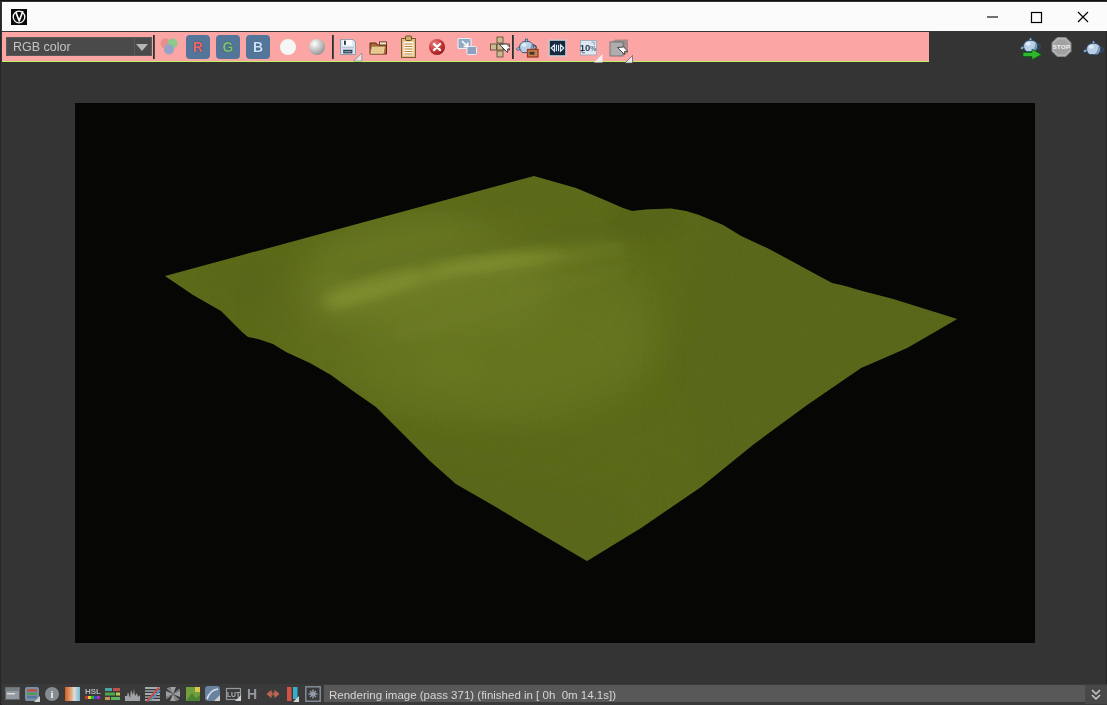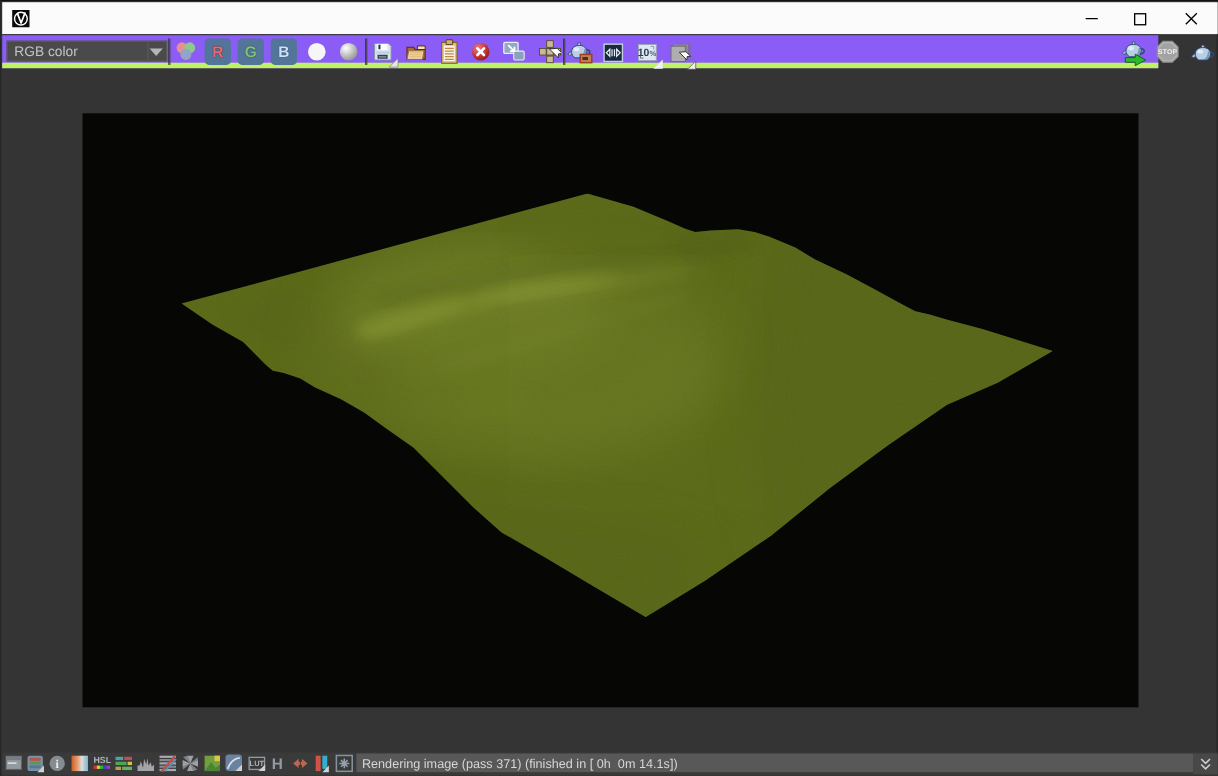--- a/index.html
+++ b/index.html
@@ -4,21 +4,21 @@
 <style>
 * { margin:0; padding:0; box-sizing:border-box; }
 html,body { width:1107px; height:705px; overflow:hidden; background:#343434; font-family:"Liberation Sans", sans-serif; }
 #win { position:absolute; left:0; top:0; width:1107px; height:705px; background:#343434; border:1px solid #262626; border-top:1px solid #111; }
 
 #titlebar { position:absolute; left:1px; top:1px; width:1105px; height:29px; background:#fbfbfb; }
 #logo { position:absolute; left:9px; top:7px; width:16px; height:16px; }
 #title { position:absolute; left:30px; top:8px; font-size:13.5px; color:#000; letter-spacing:0px; }
 .winbtn { position:absolute; top:0; width:45px; height:29px; }
 
-#toolbar { position:absolute; left:1px; top:30px; width:1051px; height:31px; background:#8b5cf6; border-top:1px solid #363636; border-bottom:5px solid #bef264; }
+#toolbar { position:absolute; left:1px; top:30px; width:927px; height:31px; background:#fca5a5; border-top:1px solid #363636; border-bottom:1px solid #bef264; }
 #dropdown { position:absolute; left:4px; top:5px; width:146px; height:19px; background:#4a4a4a; border:1px solid #5a5a5a; }
 #dropdown .txt { position:absolute; left:6px; top:2px; font-size:12.5px; color:#c4c4c4; }
 #dropdown .arrowbox { position:absolute; right:0; top:0; width:17px; height:17px; border-left:1px solid #5a5a5a; }
 #dropdown .arr { position:absolute; right:3px; top:6px; width:0; height:0; border-left:6px solid transparent; border-right:6px solid transparent; border-top:7px solid #b5b5b5; }
 .tbtn { position:absolute; top:3px; width:24px; height:24px; border-radius:4px; background:#53759a; text-align:center; font-weight:bold; font-size:14px; line-height:24px; }
 .tsep { position:absolute; top:3px; width:2px; height:24px; border-left:1px solid #2e2e2e; border-right:1px solid #4e4e4e; }
 
 #canvas { position:absolute; left:74px; top:102px; width:960px; height:540px; background:#060604; }
 
 #statusbar { position:absolute; left:1px; top:683px; width:1105px; height:21px; background:#3a3a3a; }

